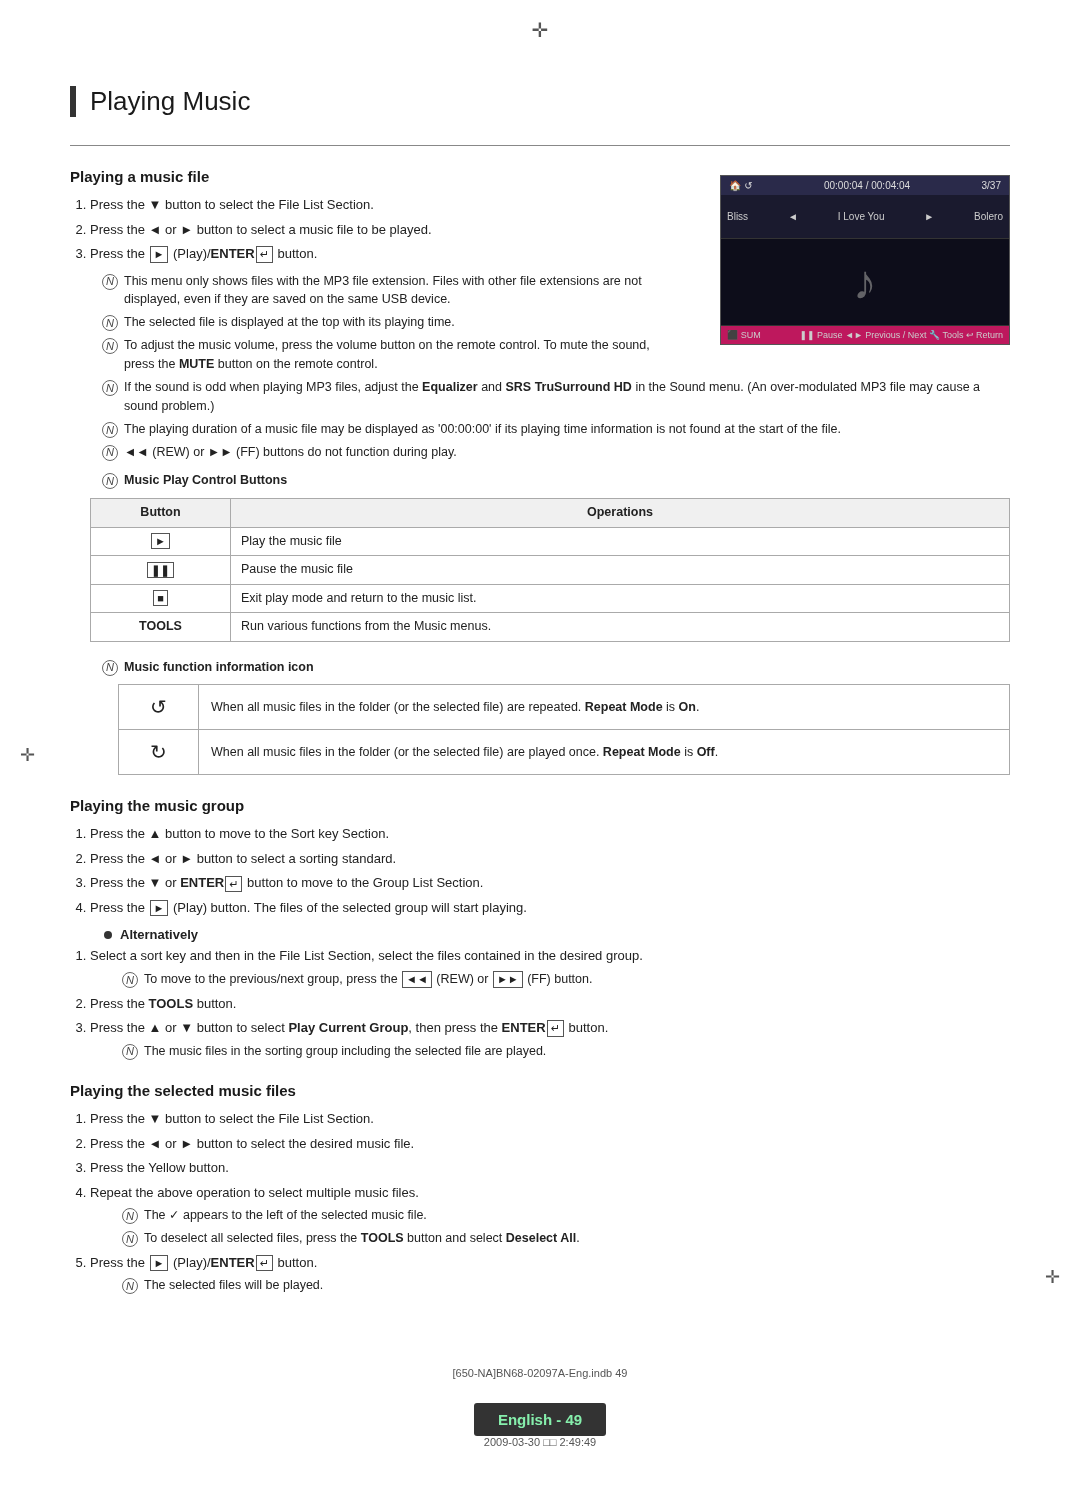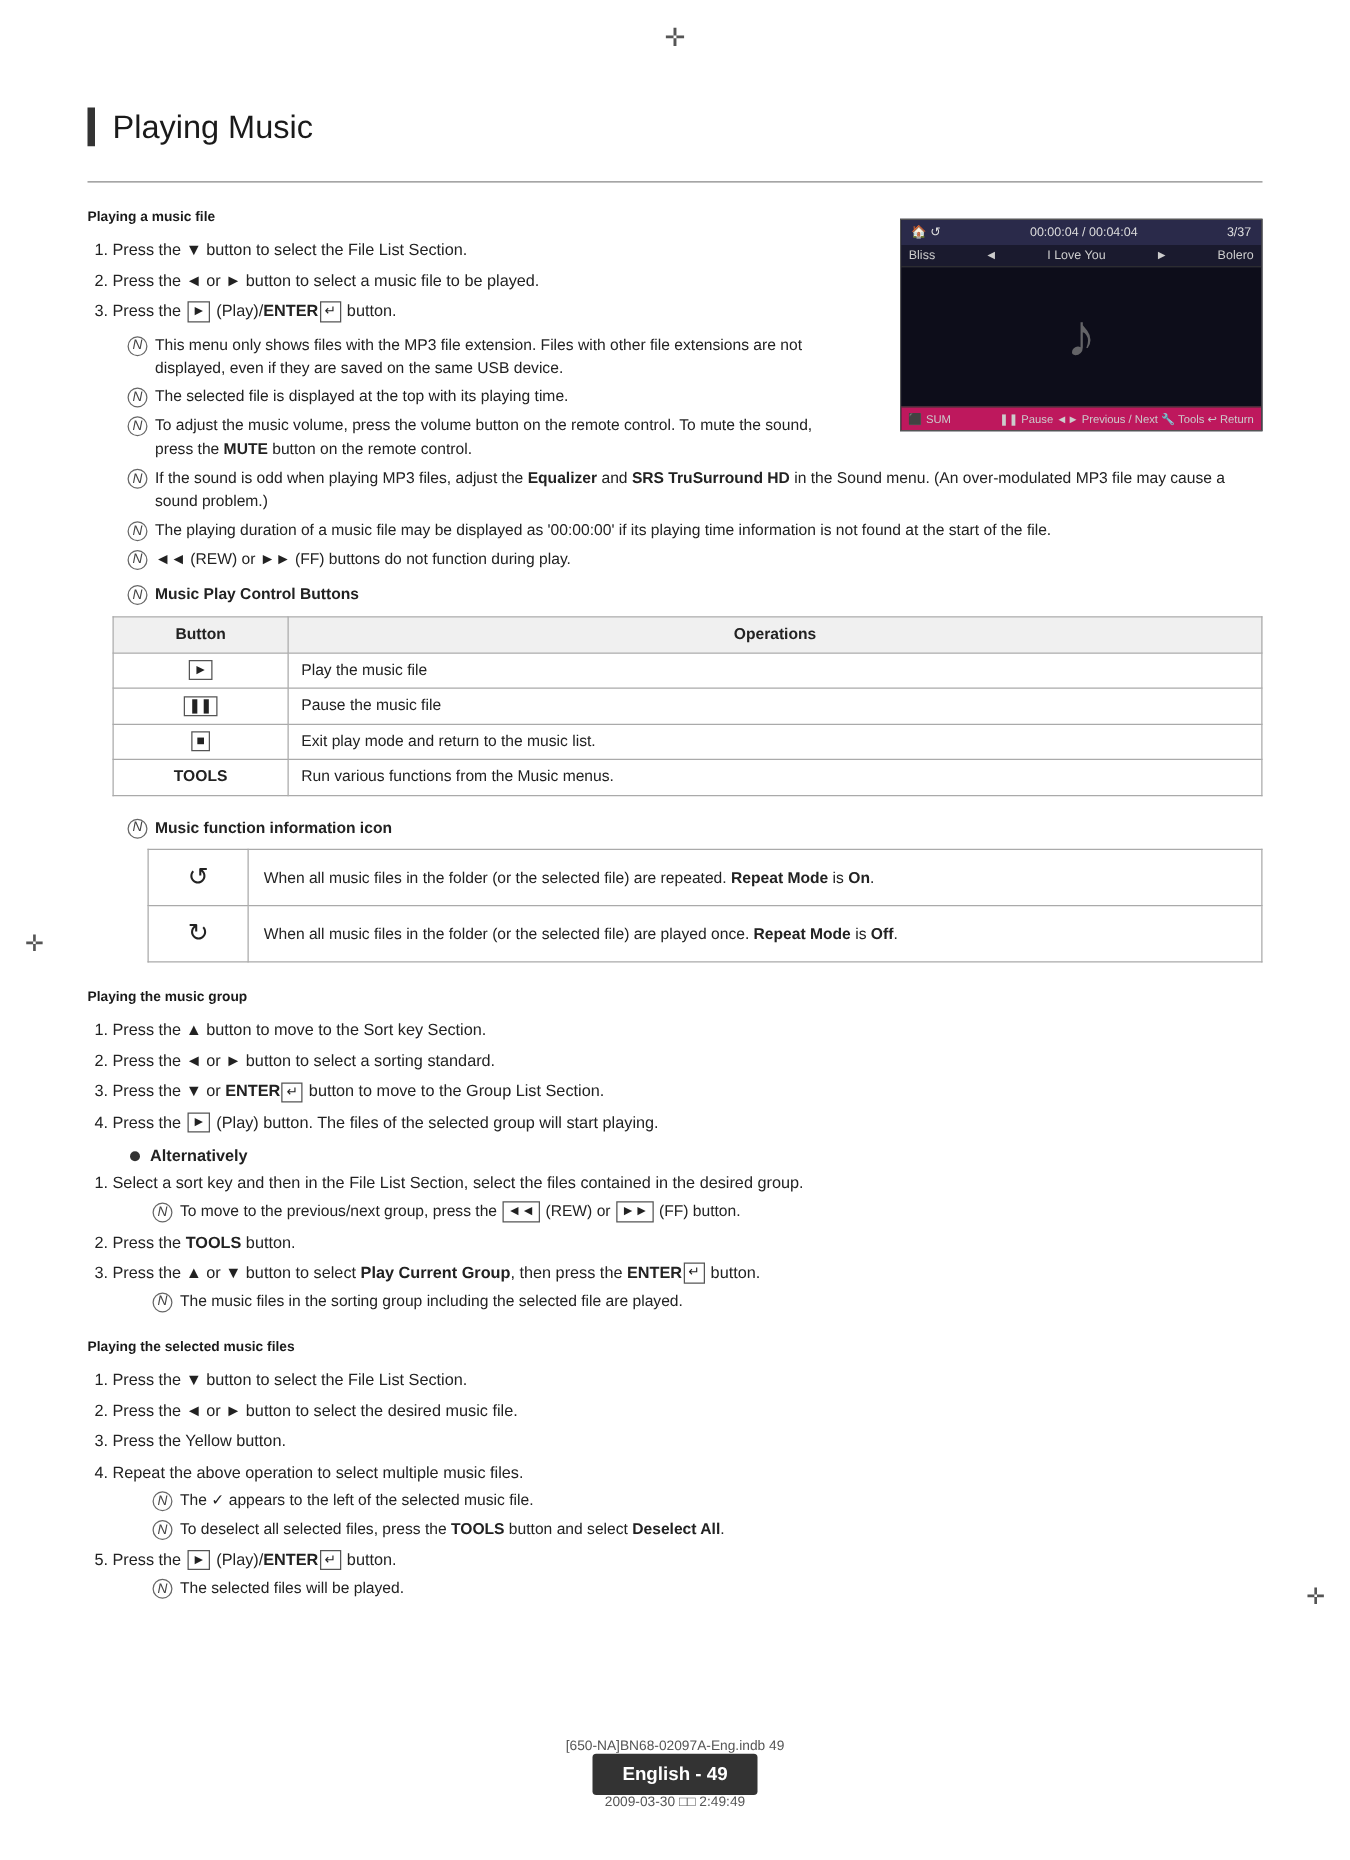--- a/index.html
+++ b/index.html
@@ -35,21 +35,21 @@
       font-weight: normal;
       color: #1a1a1a;
       border-left: 6px solid #333;
       padding-left: 14px;
       margin-bottom: 28px;
       margin-top: 26px;
     }
 
     
     .subsection-heading {
-      font-size: 11px;
+      font-size: 15px;
       font-weight: bold;
       color: #1a1a1a;
       margin-bottom: 10px;
       margin-top: 22px;
     }
 
     
     ol.main-list {
       margin-left: 20px;
       margin-bottom: 8px;
@@ -175,21 +175,21 @@
       justify-content: space-between;
       align-items: center;
       color: #ddd;
       font-size: 10px;
     }
     .player-nav-bar {
       background: #1a1a2e;
       display: flex;
       justify-content: space-between;
       align-items: center;
-      padding: 3px 6px;
+      padding: 16px 6px;
       color: #ccc;
       font-size: 10px;
       border-bottom: 1px solid #333;
     }
     .player-content {
       flex: 1;
       display: flex;
       align-items: center;
       justify-content: center;
       background: #0d0d1a;
@@ -234,25 +234,26 @@
       align-items: center;
       padding: 0 70px;
       flex-direction: column;
     }
     .footer-left {
       font-size: 11px;
       color: #555;
     }
     .footer-center {
       background: #333;
-      color: #ffffff;
+      color: #86efac;
       padding: 8px 24px;
       font-size: 15px;
       font-weight: bold;
       border-radius: 3px;
+      margin-top: 24px;
     }
     .footer-right {
       font-size: 11px;
       color: #555;
     }
 
     
     .left-compass {
       position: absolute;
       left: 20px;

